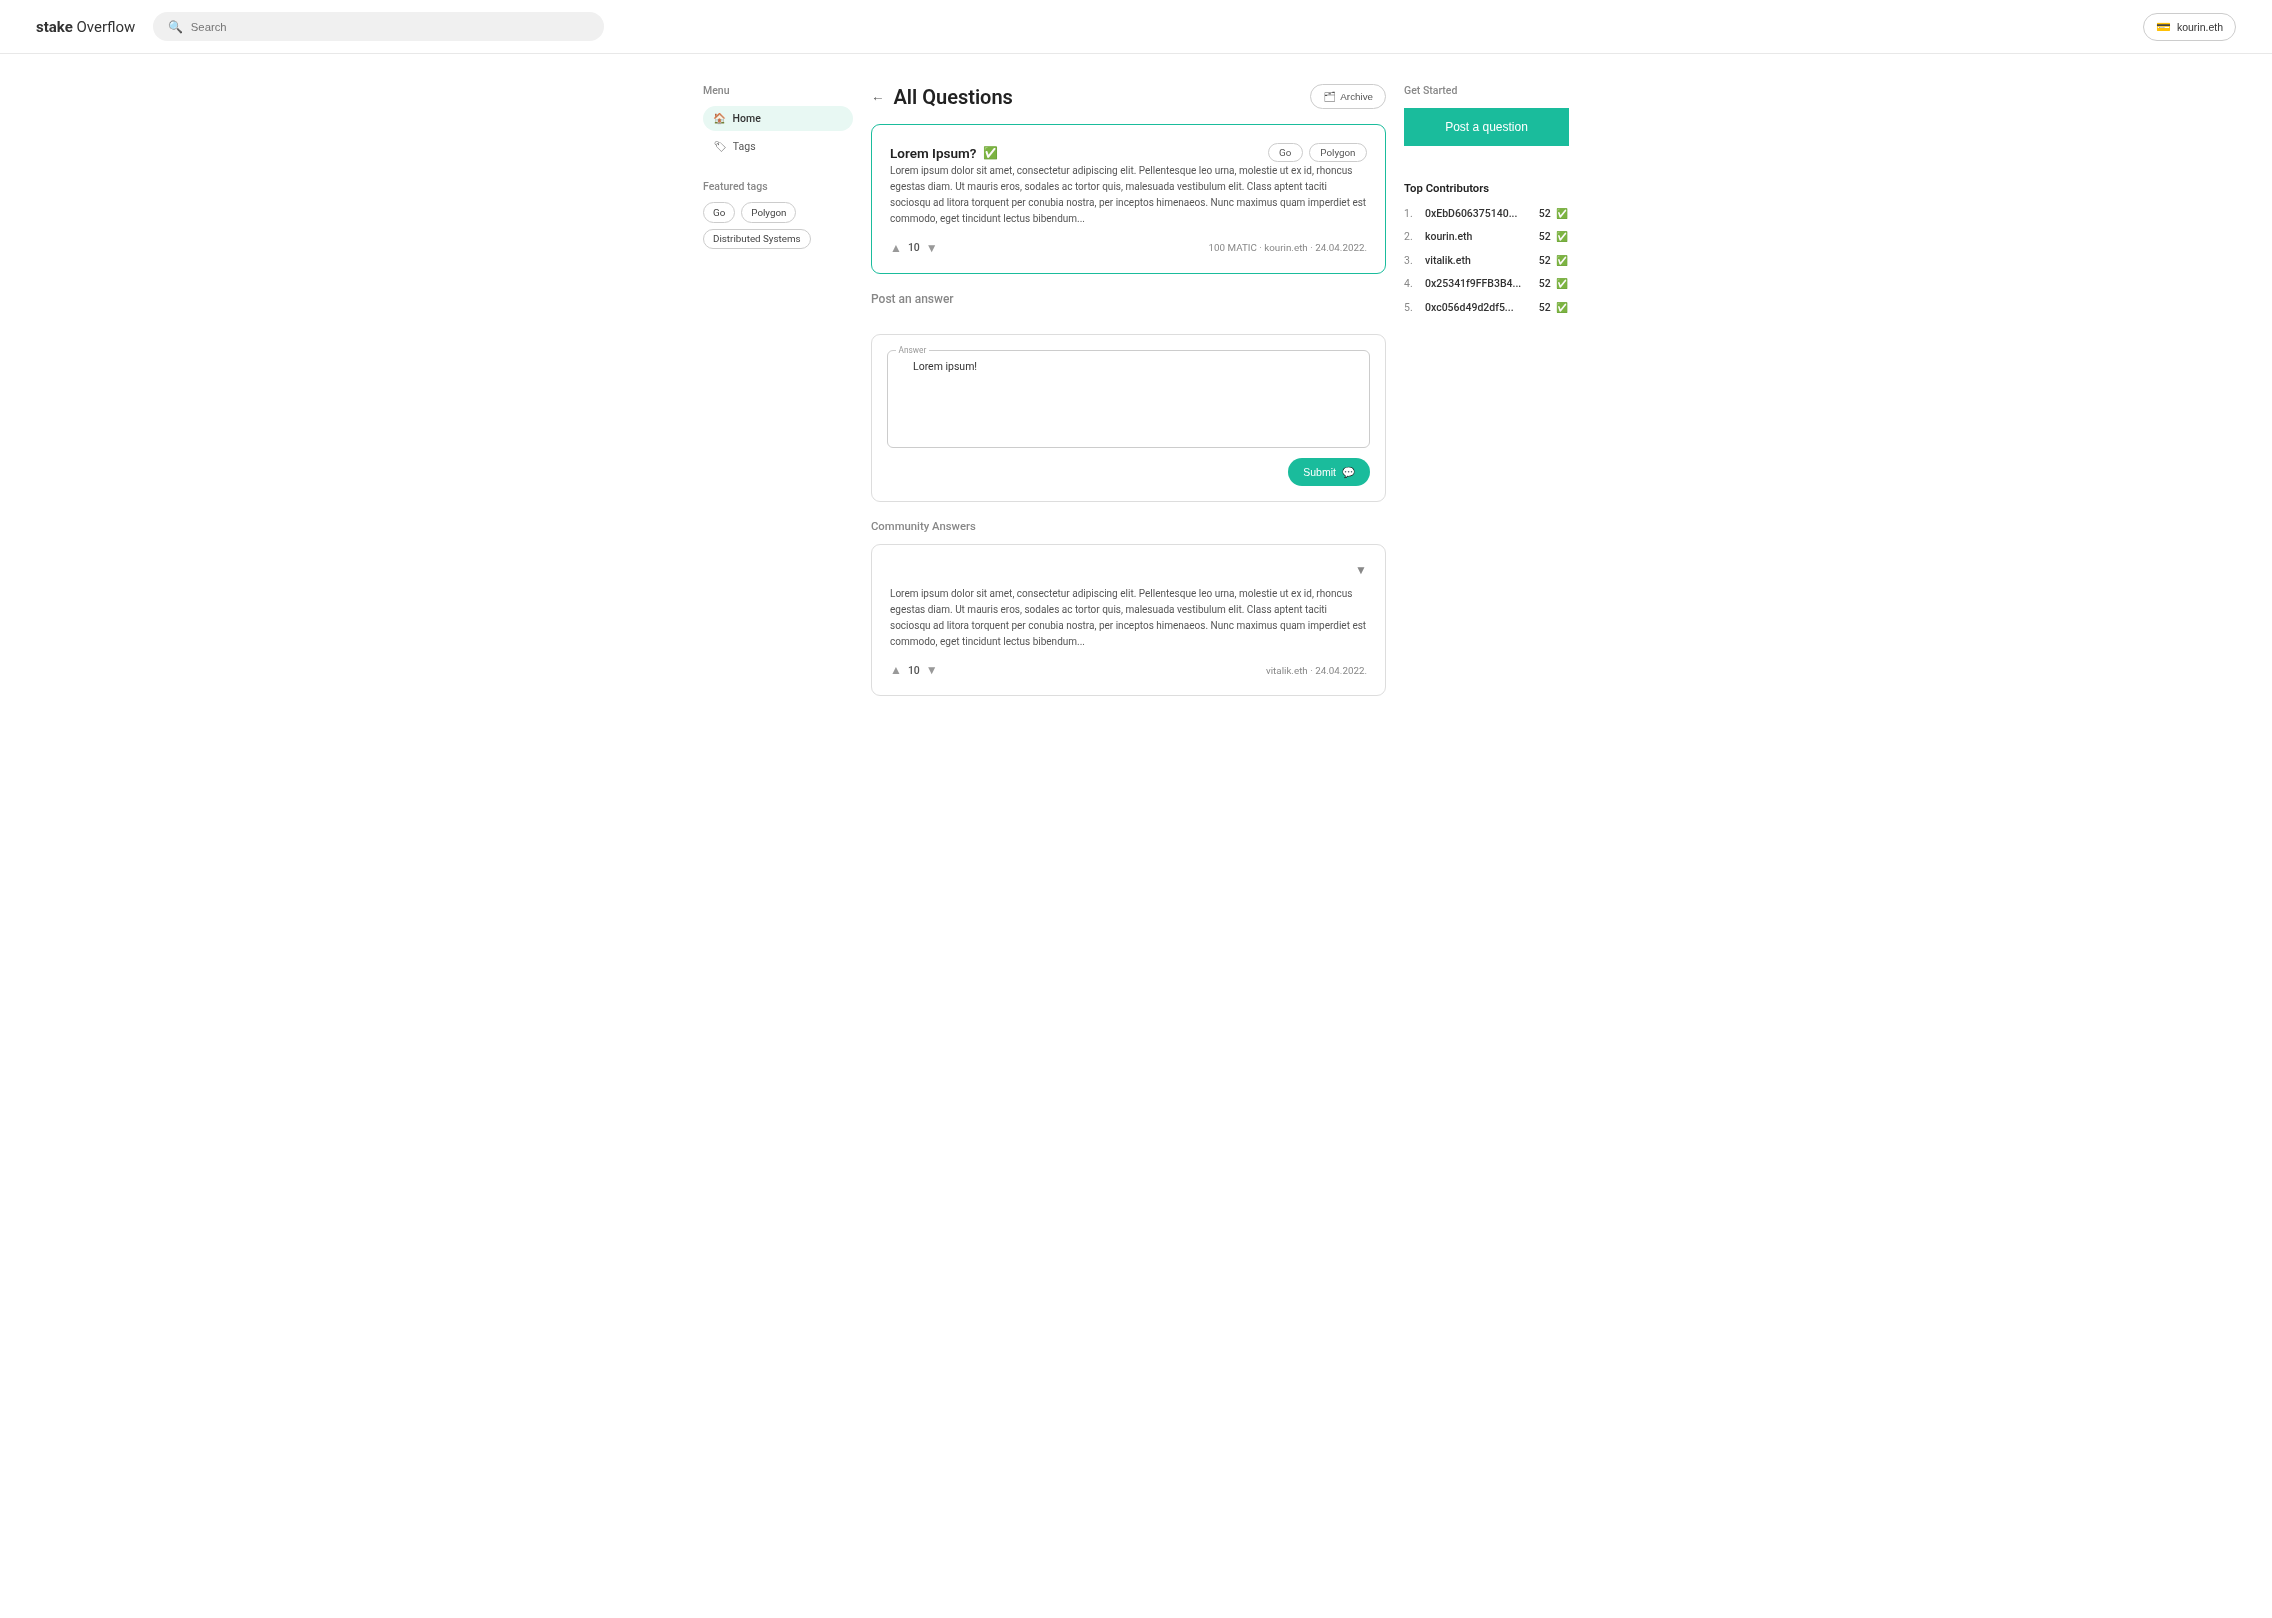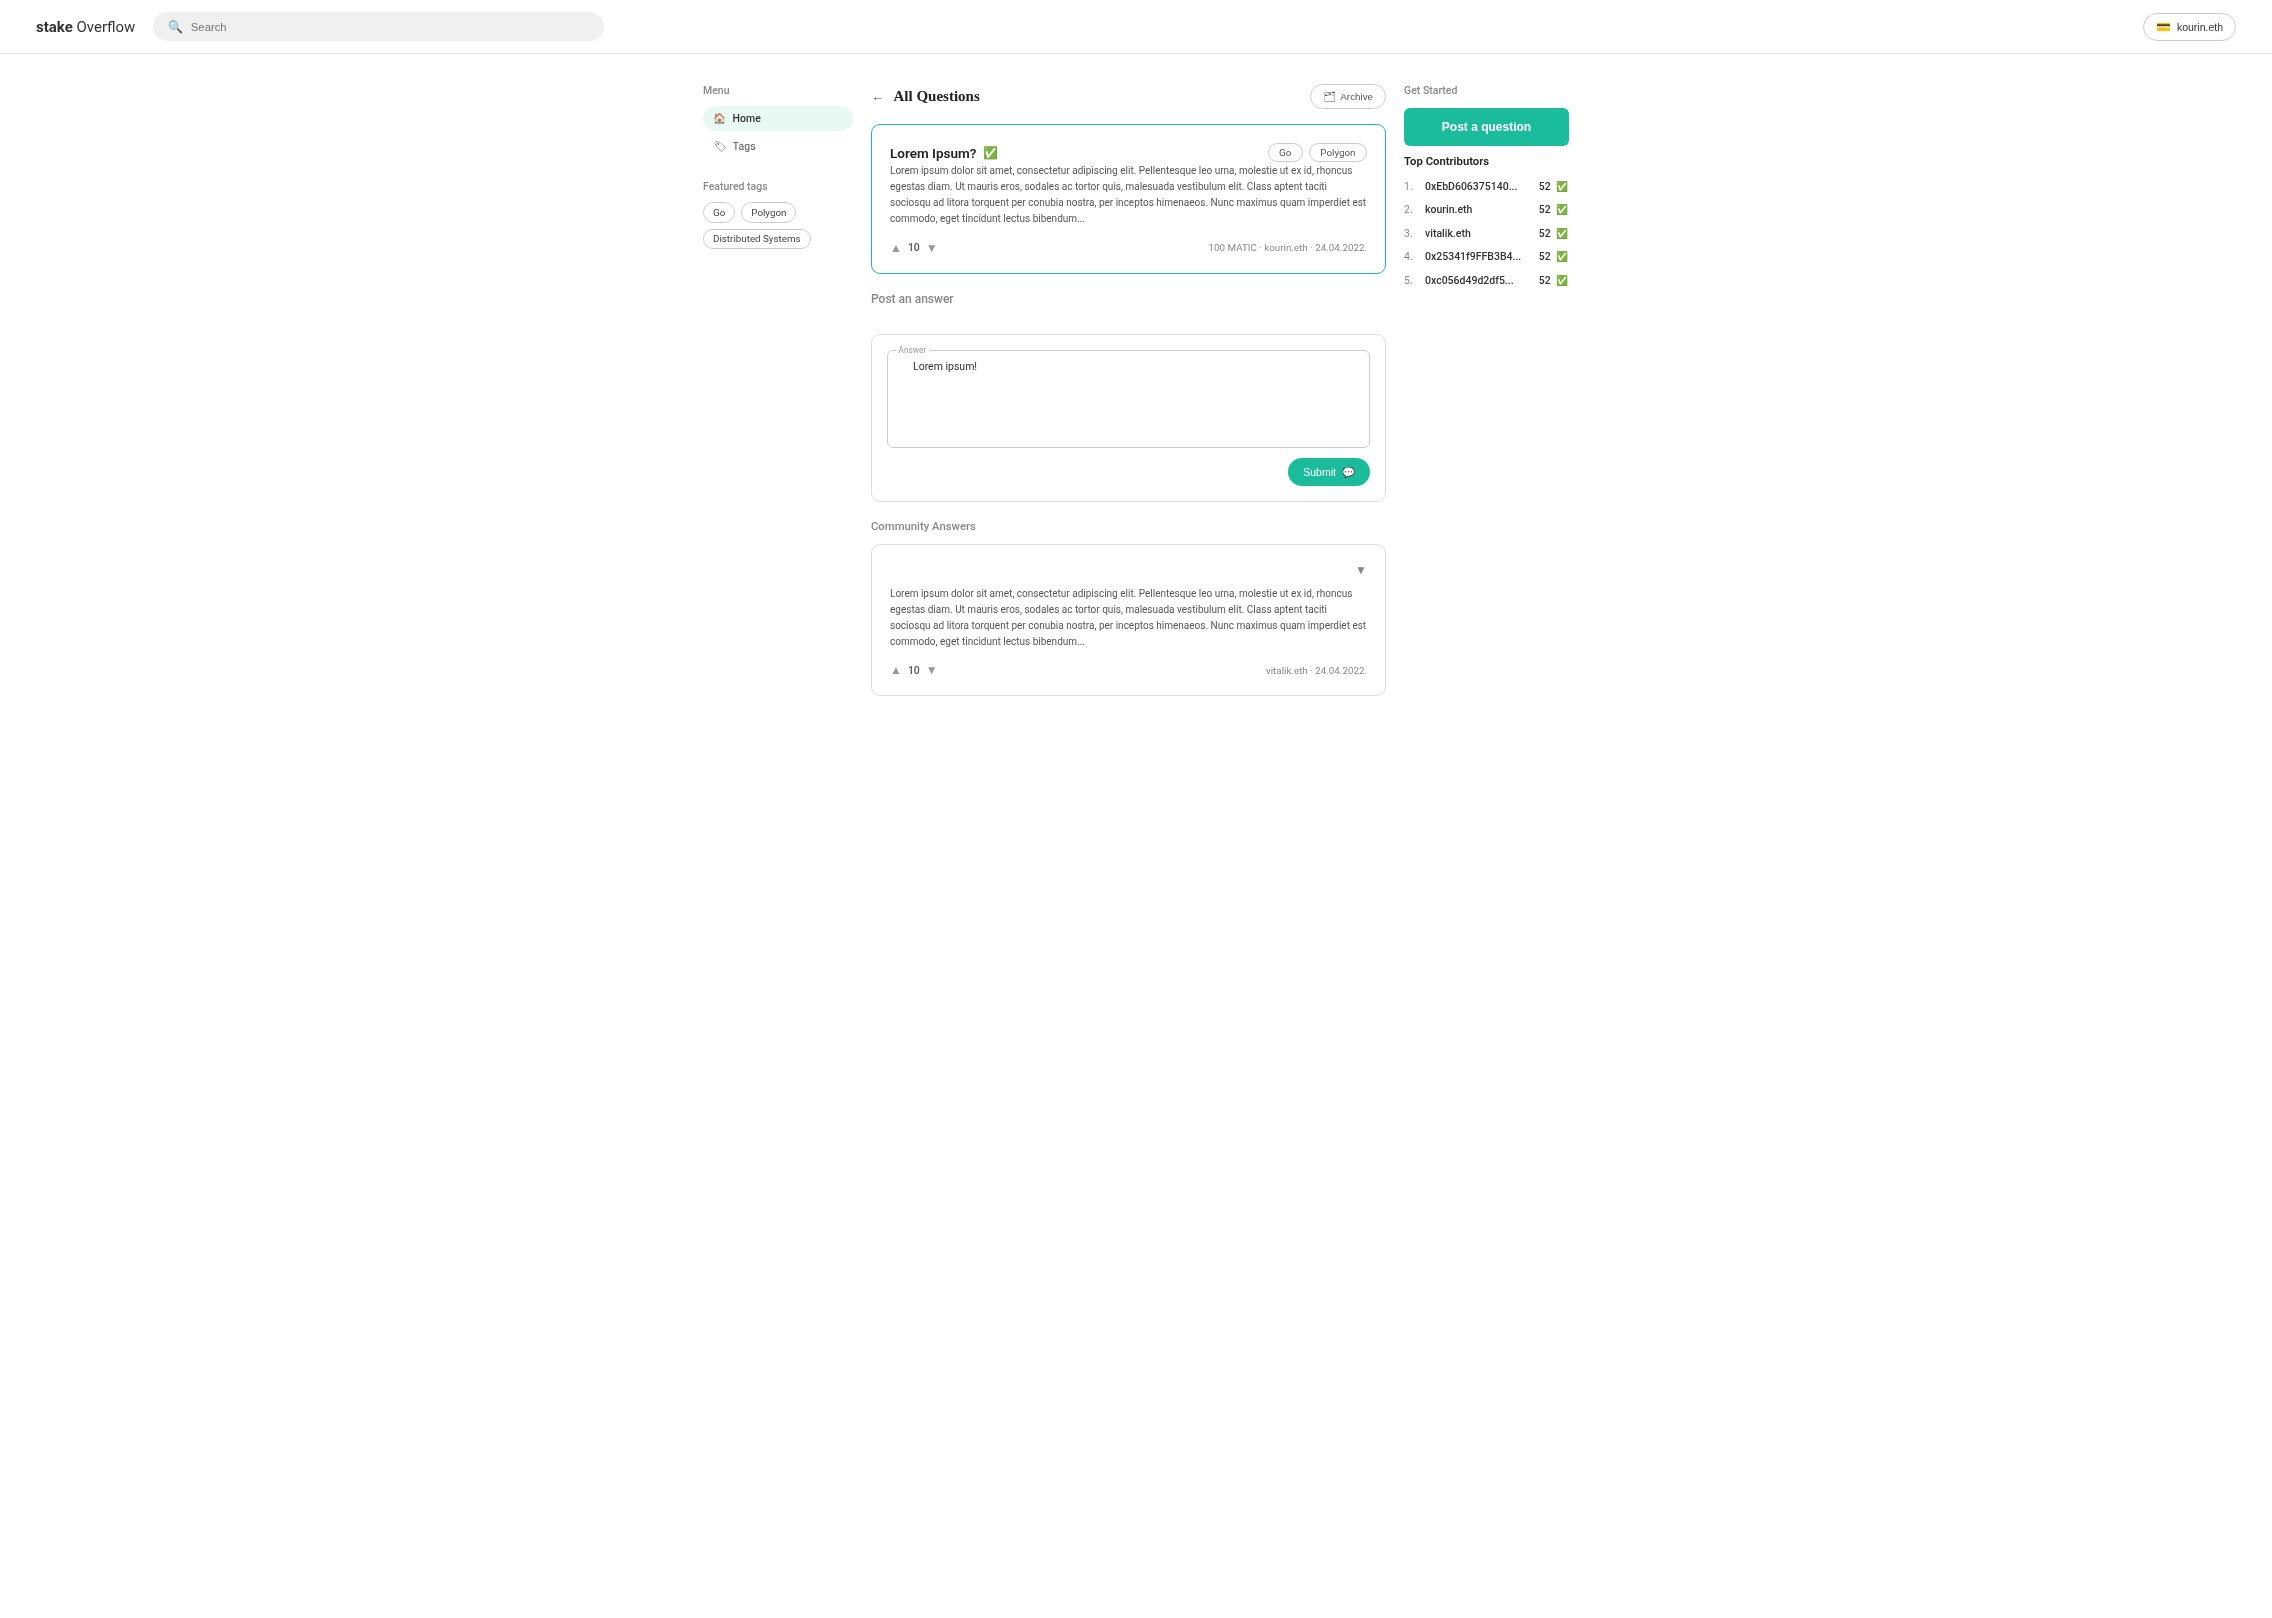--- a/index.html
+++ b/index.html
@@ -124,24 +124,23 @@
     .back-btn {
       background: none;
       border: none;
       cursor: pointer;
       font-size: 13.5px;
       color: #555;
       display: flex;
       align-items: center;
     }
     .page-title {
-      font-size: 15px;
+      font-size: 20px;
       font-weight: 600;
       color: #222;
-      font-family: Liberation Serif, serif;
     }
     .archive-btn {
       margin-left: auto;
       border: 1.1px solid #ccc;
       border-radius: 15px;
       padding: 6px 12px;
       background: #fff;
       cursor: pointer;
       font-size: 9.8px;
       color: #555;
@@ -311,27 +310,27 @@
     .get-started-label {
       font-size: 10.5px;
       color: #888;
       margin-bottom: 10.5px;
       font-weight: 500;
     }
     .post-question-btn {
       background: #1abc9c;
       color: #fff;
       border: none;
-      border-radius: 6px;
+      border-radius: 0;
       padding: 12px 18px;
       font-size: 12px;
-      font-weight: 700;
+      font-weight: 400;
       cursor: pointer;
       width: 100%;
-      margin-bottom: 9px;
+      margin-bottom: 36px;
     }
     .top-contributors-label {
       font-size: 11.3px;
       font-weight: 600;
       color: #222;
       margin-bottom: 12px;
     }
     .contributor-row {
       display: flex;
       align-items: center;

